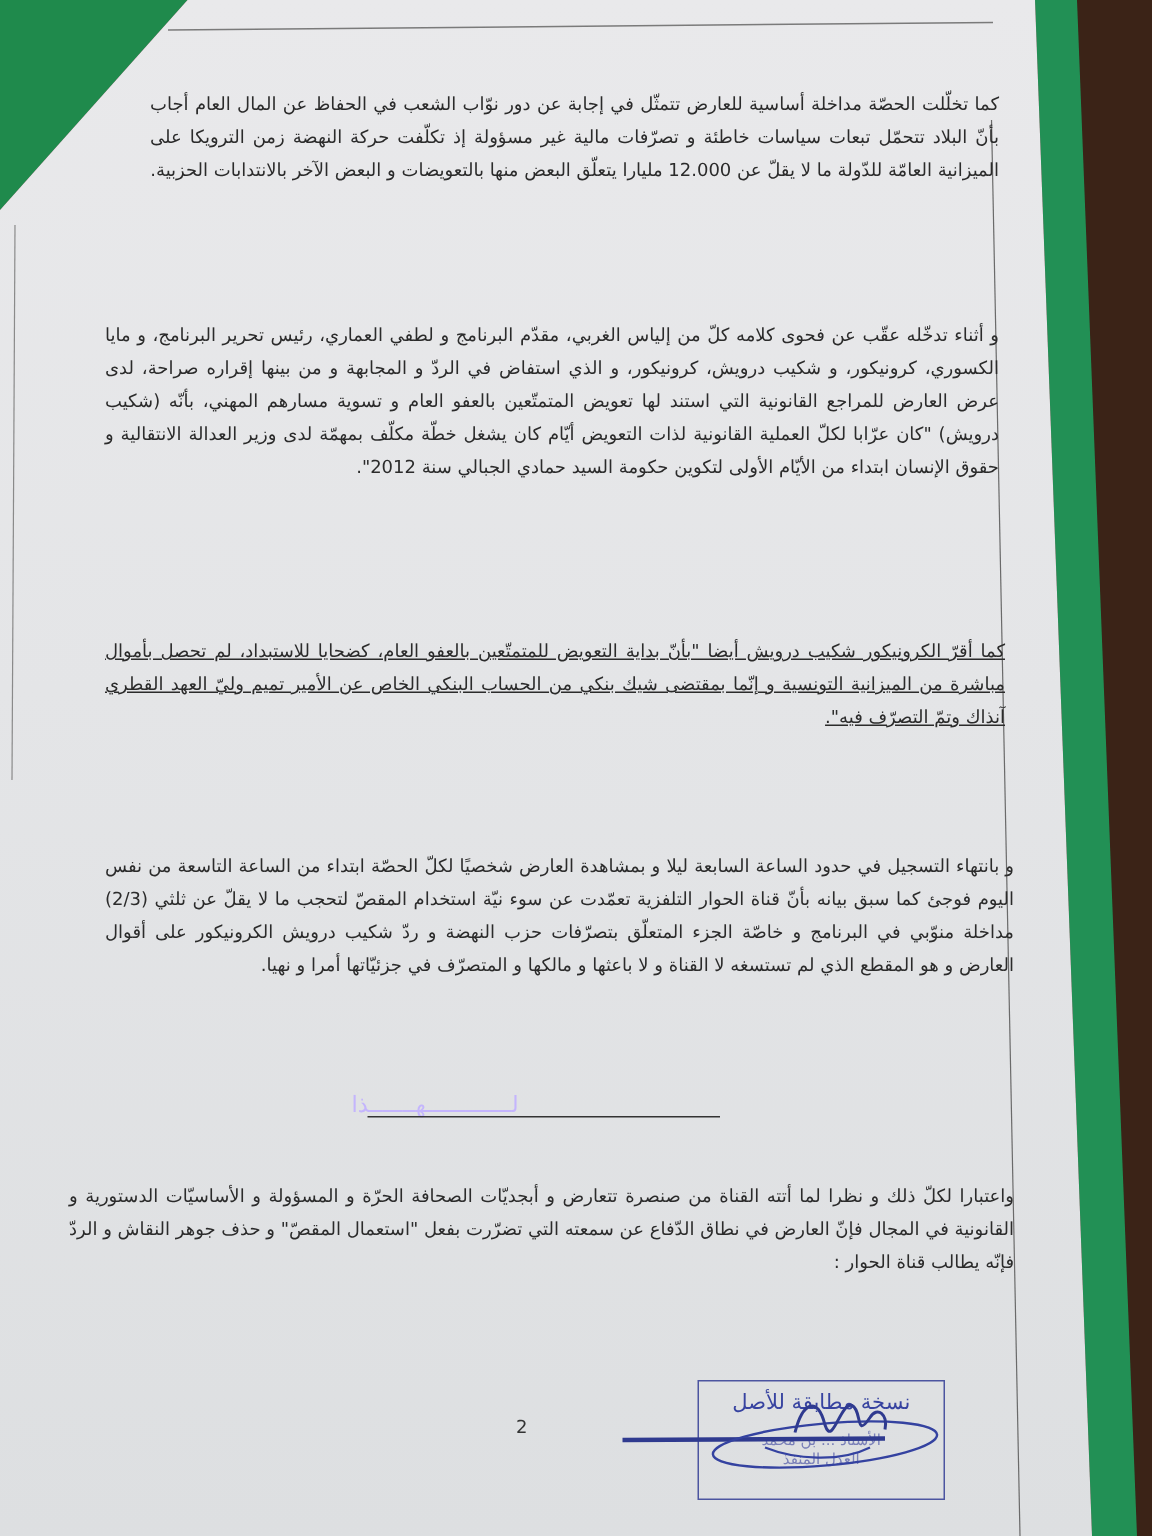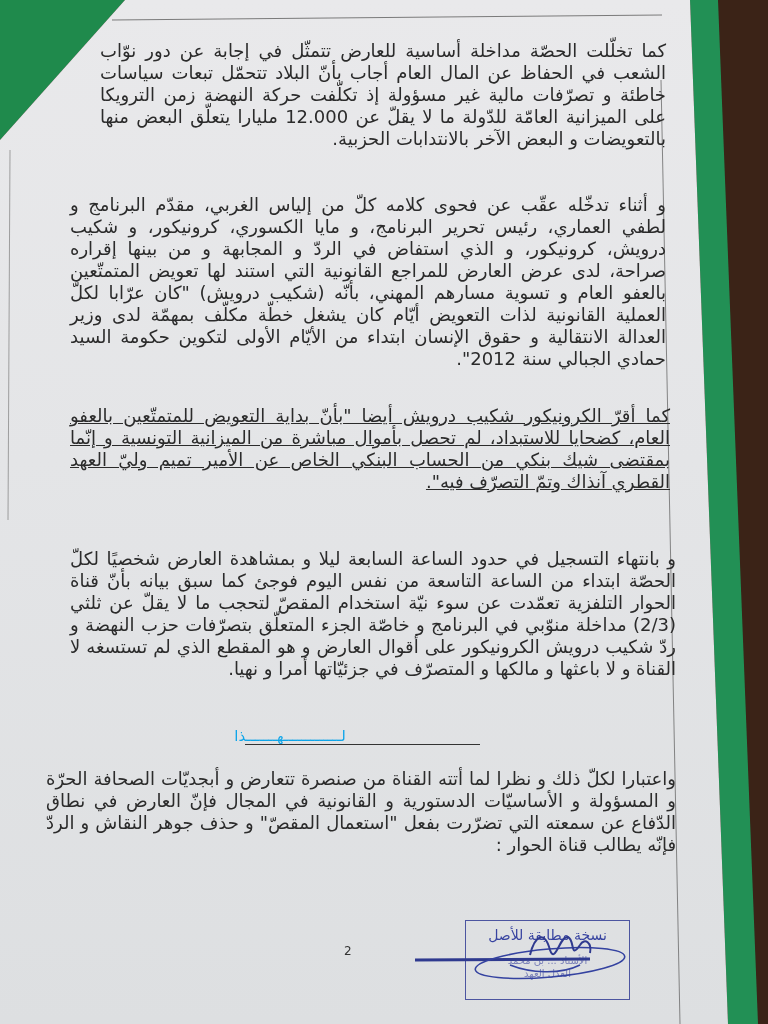--- a/index.html
+++ b/index.html
@@ -28,31 +28,32 @@
       background: linear-gradient(180deg, #e9e9eb 0%, #e4e5e7 45%, #dddfe1 100%);
       clip-path: polygon(125px 0, 690px 0, 728px 1024px, 0 1024px, 0 140px);
     }
     .page-border {
       position: absolute; left: 0; top: 0; width: 768px; height: 1024px;
       pointer-events: none;
     }
     .text-block {
       position: absolute; left: 68px; width: 600px;
       direction: rtl; text-align: justify; text-align-last: right;
-      color: #2b2b2b; font-size: 18px; line-height: 22px;
+      color: #2b2b2b; font-size: 12px; line-height: 22px;
       font-family: "DejaVu Sans", sans-serif;
+      margin-top: 18px;
     }
     .p1 { top: 40px; left: 100px; width: 566px; }
     .p2 { top: 194px; left: 70px; width: 596px; }
     .p3 { top: 405px; left: 70px; width: 600px; text-decoration: underline; }
     .p4 { top: 548px; left: 70px; width: 606px; }
     .p5 { top: 768px; left: 46px; width: 630px; }
     .lahatha {
       position: absolute; top: 727px; left: 230px; width: 120px;
-      direction: rtl; text-align: center; font-size: 15px; color: #0ea5e9;
+      direction: rtl; text-align: center; font-size: 15px; color: #c4b5fd;
     }
     .lahatha-line {
       position: absolute; top: 744px; left: 245px; width: 235px; height: 1px;
       background: #333;
     }
     .page-number {
       position: absolute; top: 944px; left: 344px; font-size: 12px; color: #333;
     }
     .stamp {
       position: absolute; left: 465px; top: 920px; width: 163px; height: 78px;
@@ -86,21 +87,21 @@
 <div class="lahatha">لـــــــــــــهـــــــذا</div>
 <div class="lahatha-line"></div>
 
 <div class="text-block p5">واعتبارا لكلّ ذلك و نظرا لما أتته القناة من صنصرة تتعارض و أبجديّات الصحافة الحرّة و المسؤولة و الأساسيّات الدستورية و القانونية في المجال فإنّ العارض في نطاق الدّفاع عن سمعته التي تضرّرت بفعل "استعمال المقصّ" و حذف جوهر النقاش و الردّ فإنّه يطالب قناة الحوار :</div>
 
 <div class="page-number">2</div>
 
 <div class="stamp">
   <div class="l1">نسخة مطابقة للأصل</div>
   <div class="l2">الأستاذ ... بن محمد</div>
-  <div class="l3">العدل العهد</div>
+  <div class="l3">العدل المنفذ</div>
 </div>
 
 <svg class="signature" viewBox="0 0 250 80">
   <path d="M5 45 L180 44" stroke="#2f3a8f" stroke-width="3" fill="none"></path>
   <ellipse cx="140" cy="48" rx="75" ry="14" stroke="#3442a0" stroke-width="1.6" fill="none" transform="rotate(-5 140 48)"></ellipse>
   <path d="M120 40 C125 20, 135 15, 140 35 C145 50, 150 20, 158 22 C165 25, 160 45, 170 30 C175 22, 182 28, 180 38" stroke="#2f3a8f" stroke-width="2" fill="none"></path>
   <path d="M100 50 C120 58, 150 60, 170 50" stroke="#3442a0" stroke-width="1.4" fill="none"></path>
 </svg>
 
 </body></html>

